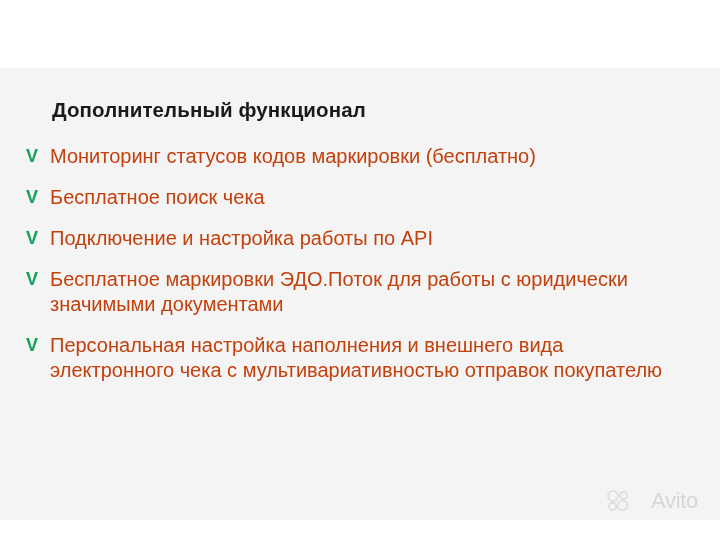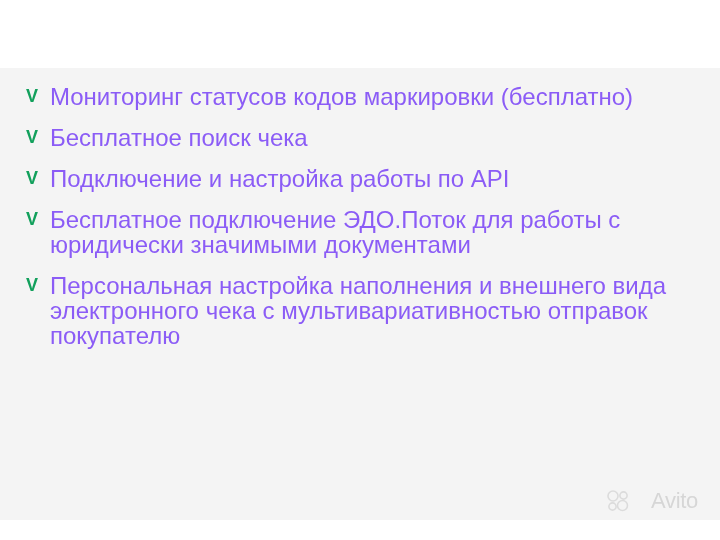--- a/index.html
+++ b/index.html
@@ -63,23 +63,23 @@
     width: 36px;
     text-align: center;
     font-size: 18px;
     font-weight: 600;
     line-height: 25px;
     color: #12a05c;
     font-family: "Liberation Sans", sans-serif;
   }
   .item-text {
     flex: 1 1 auto;
-    font-size: 24px;
+    font-size: 20px;
     line-height: 25px;
-    color: #8b5cf6;
+    color: #c2410c;
     padding-right: 10px;
   }
   .watermark {
     position: absolute;
     right: 22px;
     bottom: 26px;
     display: flex;
     align-items: center;
     gap: 22px;
     opacity: 0.5;
@@ -98,41 +98,42 @@
 </style>
 </head>
 <body>
 
 <div class="page">
 
   <div class="band"></div>
 
   <div class="content">
 
+    <h1 class="title">Дополнительный функционал</h1>
 
     <ul class="feature-list">
 
       <li>
         <span class="check">V</span>
         <span class="item-text">Мониторинг статусов кодов маркировки (бесплатно)</span>
       </li>
 
       <li>
         <span class="check">V</span>
         <span class="item-text">Бесплатное поиск чека</span>
       </li>
 
       <li>
         <span class="check">V</span>
         <span class="item-text">Подключение и настройка работы по API</span>
       </li>
 
       <li>
         <span class="check">V</span>
-        <span class="item-text">Бесплатное подключение ЭДО.Поток для работы с юридически значимыми документами</span>
+        <span class="item-text">Бесплатное маркировки ЭДО.Поток для работы с юридически значимыми документами</span>
       </li>
 
       <li>
         <span class="check">V</span>
         <span class="item-text">Персональная настройка наполнения и внешнего вида электронного чека с мультивариативностью отправок покупателю</span>
       </li>
 
     </ul>
   </div>
 

